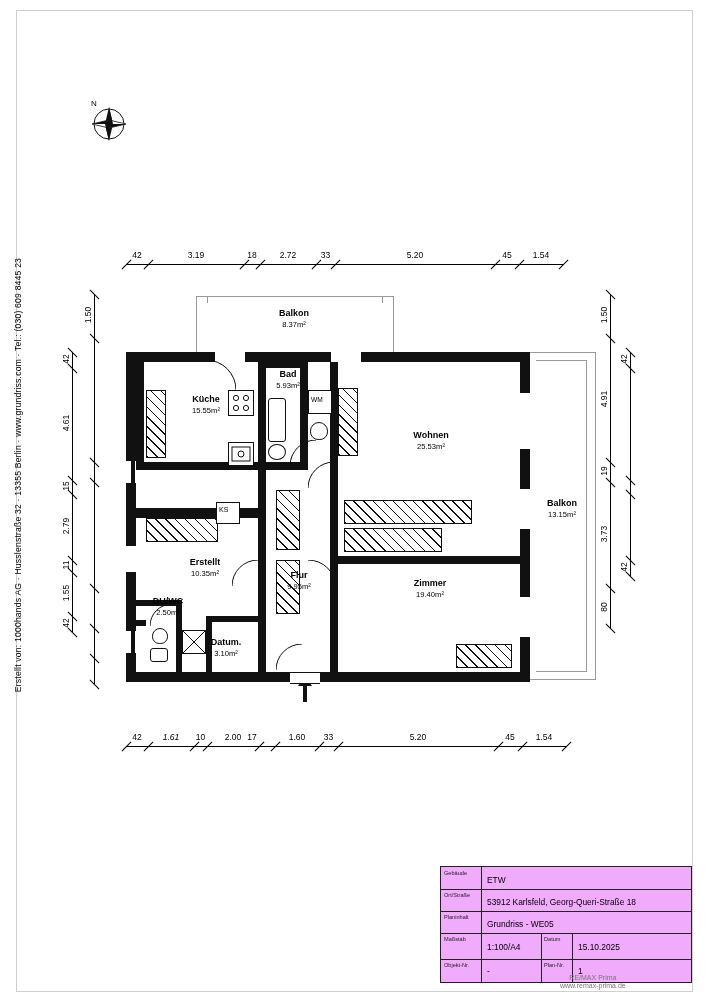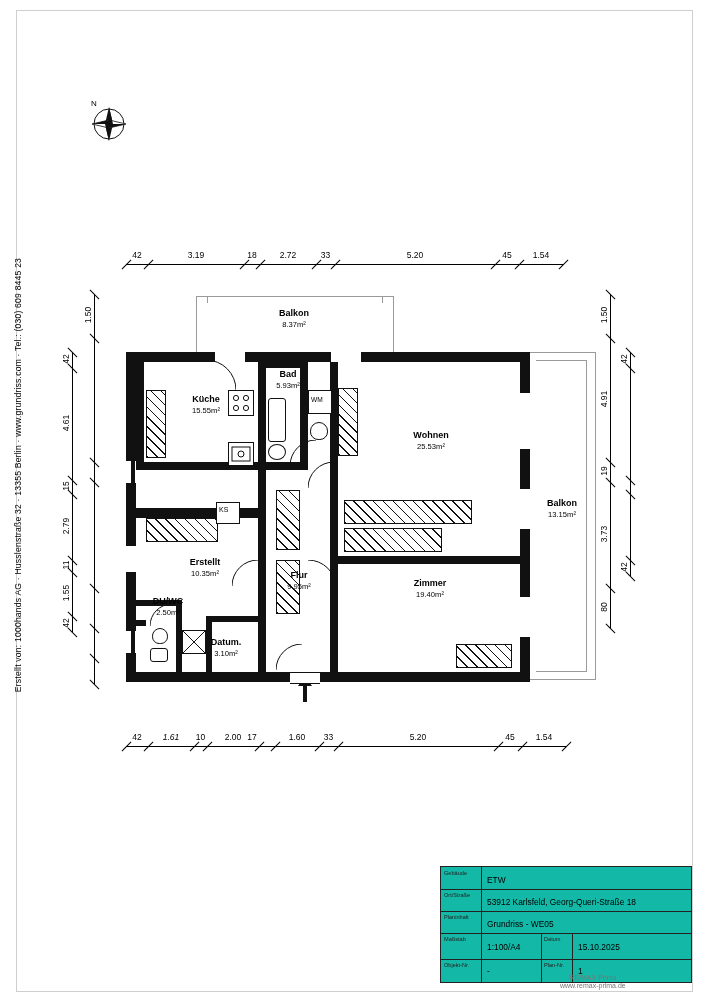--- a/index.html
+++ b/index.html
@@ -33,21 +33,21 @@
   #plan{position:absolute;left:0;top:0;width:707px;height:1000px;}
   .wall{position:absolute;background:#111;}
   .roomlbl{position:absolute;text-align:center;font-size:8.5px;line-height:11px;}
   .roomlbl b{font-weight:bold;font-size:9px;}
   .roomlbl i{font-style:normal;font-size:7.6px;}
   .outline{position:absolute;border:1px solid #9a9a9a;}
   .hatch{position:absolute;border:1px solid #111;}
   .fix{position:absolute;border:1px solid #111;background:#fff;}
 
   
-  .tb{position:absolute;left:440px;top:866px;width:250px;height:115px;border:1px solid #222;background:#14b8a6;}
+  .tb{position:absolute;left:440px;top:866px;width:250px;height:115px;border:1px solid #222;background:#f0abfc;}
   .tb .row{position:absolute;left:0;width:250px;border-top:1px solid #222;}
   .tb .cellkey{position:absolute;font-size:5.6px;color:#222;}
   .tb .cellval{position:absolute;font-size:8.4px;color:#000;}
   .tb .vline{position:absolute;width:1px;background:#222;}
   .logo{position:absolute;left:133px;top:76px;width:112px;height:36px;}
   .logo .g1{font-size:15px;font-weight:bold;color:#1a4f9c;letter-spacing:-.3px;}
   .logo .g2{font-size:4.6px;color:#444;letter-spacing:.1px;}
   .logo .g3{font-size:4.6px;color:#222;letter-spacing:.1px;}
   .swoosh{position:absolute;left:84px;top:-2px;width:26px;height:14px;}
   .remax{position:absolute;left:560px;top:974px;font-size:7px;color:#777;text-align:center;line-height:8px;}

